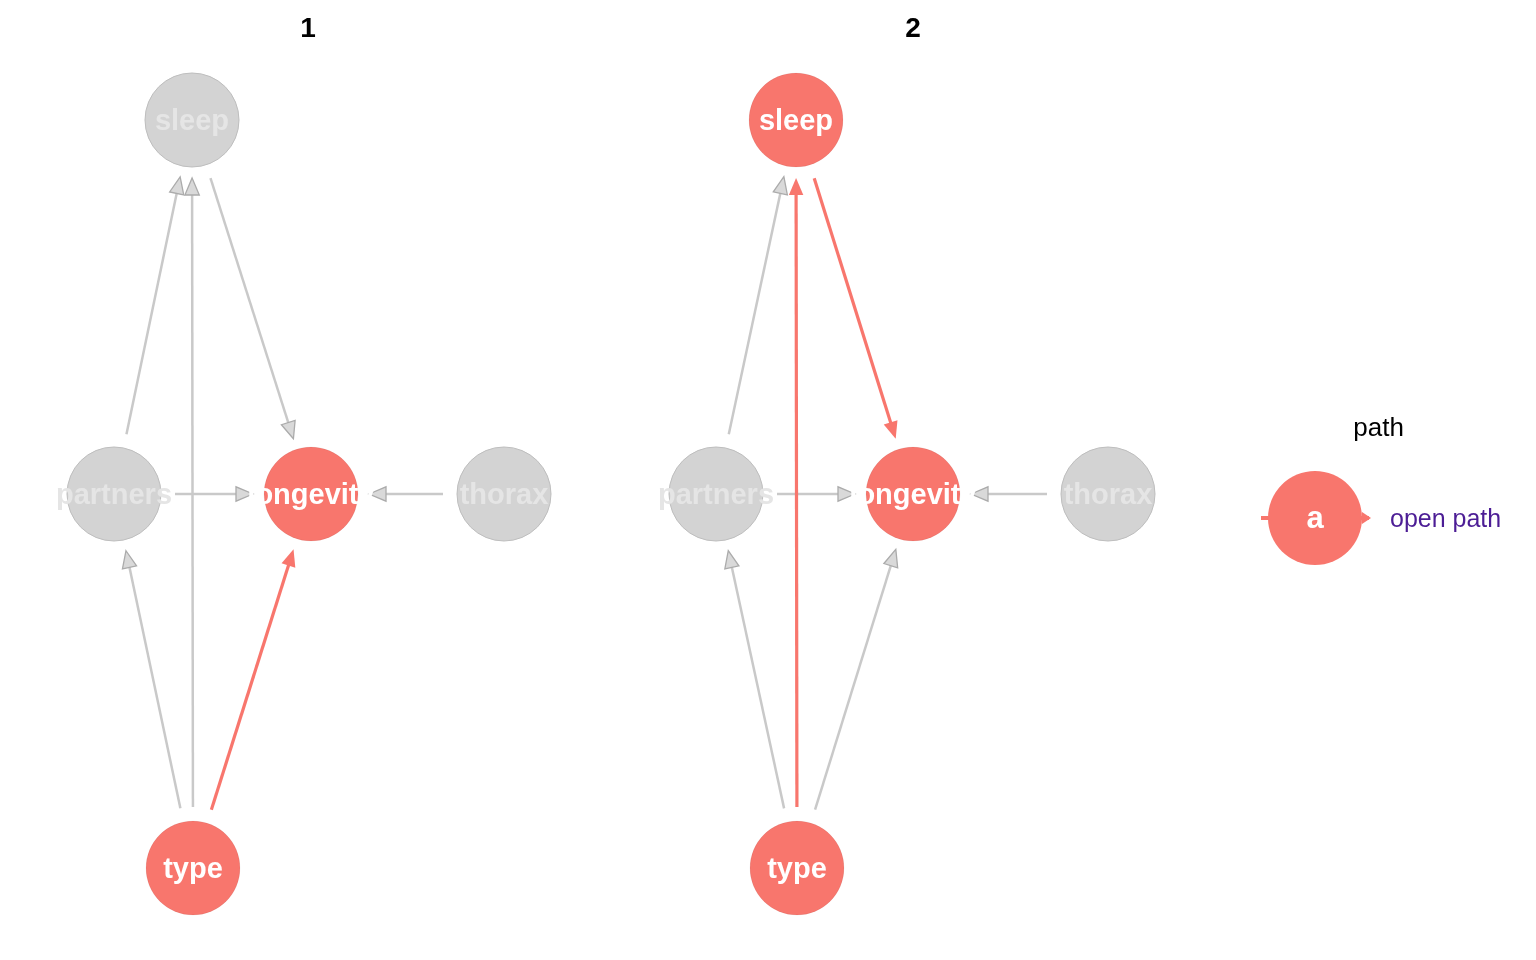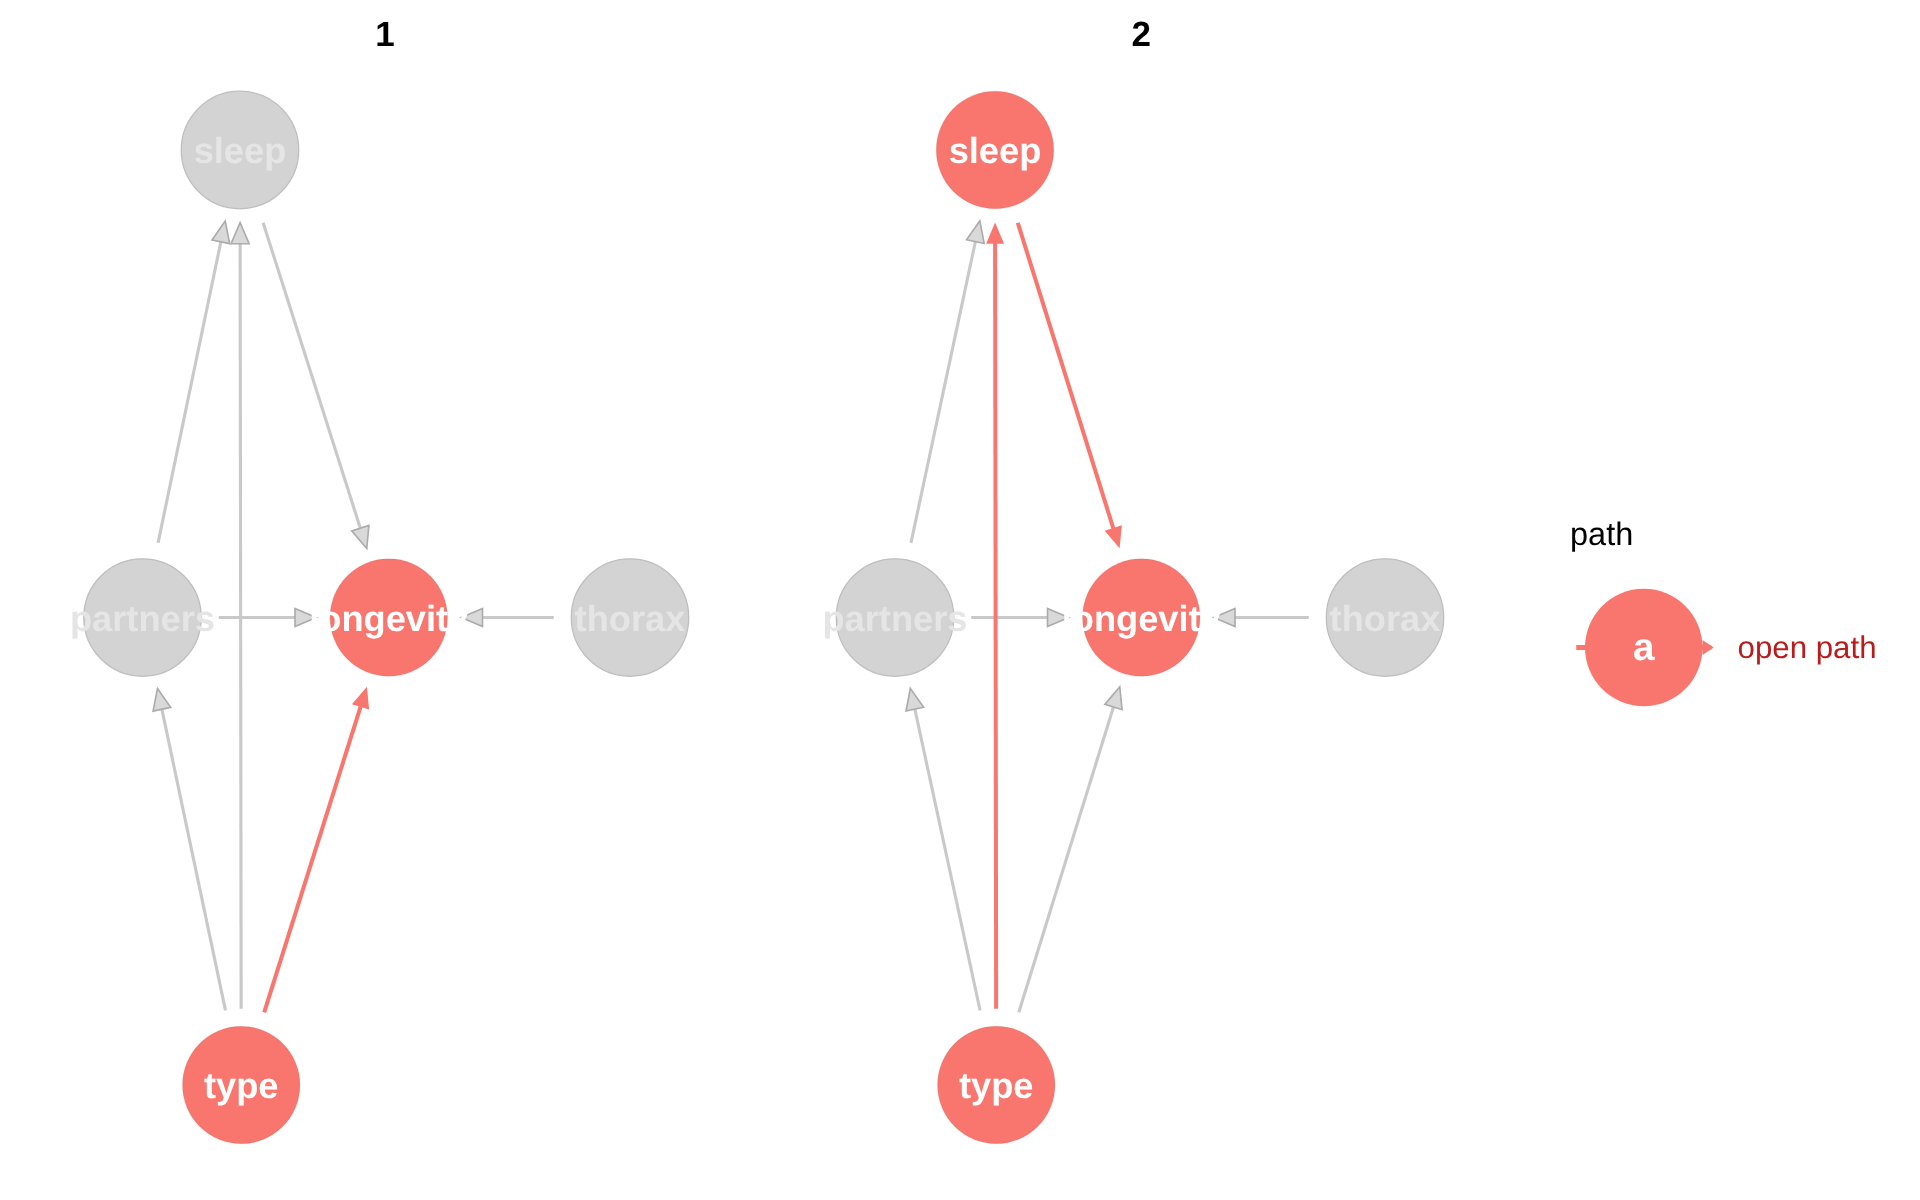--- a/index.html
+++ b/index.html
@@ -39,20 +39,21 @@
   }
   #legend {
     position: absolute;
     left: 1256px;
     top: 412px;
   }
   .legend-title {
     font-size: 26px;
     color: #000000;
     line-height: 30px;
+    text-align: center;
   }
   .legend-item {
     margin-top: 29px;
     display: flex;
     align-items: center;
   }
   .legend-key {
     position: relative;
     width: 108px;
     height: 94px;
@@ -90,21 +91,21 @@
     background: #F8766D;
     display: flex;
     align-items: center;
     justify-content: center;
     color: #FFFFFF;
     font-weight: bold;
     font-size: 31px;
   }
   .legend-label {
     font-size: 25px;
-    color: #b91c1c;
+    color: #4c1d95;
     margin-left: 21px;
     white-space: nowrap;
   }
 </style>
 </head>
 <body>
 
 <div id="figure">
 
   <svg id="dag-svg" width="1536" height="960" viewBox="0 0 1536 960">

